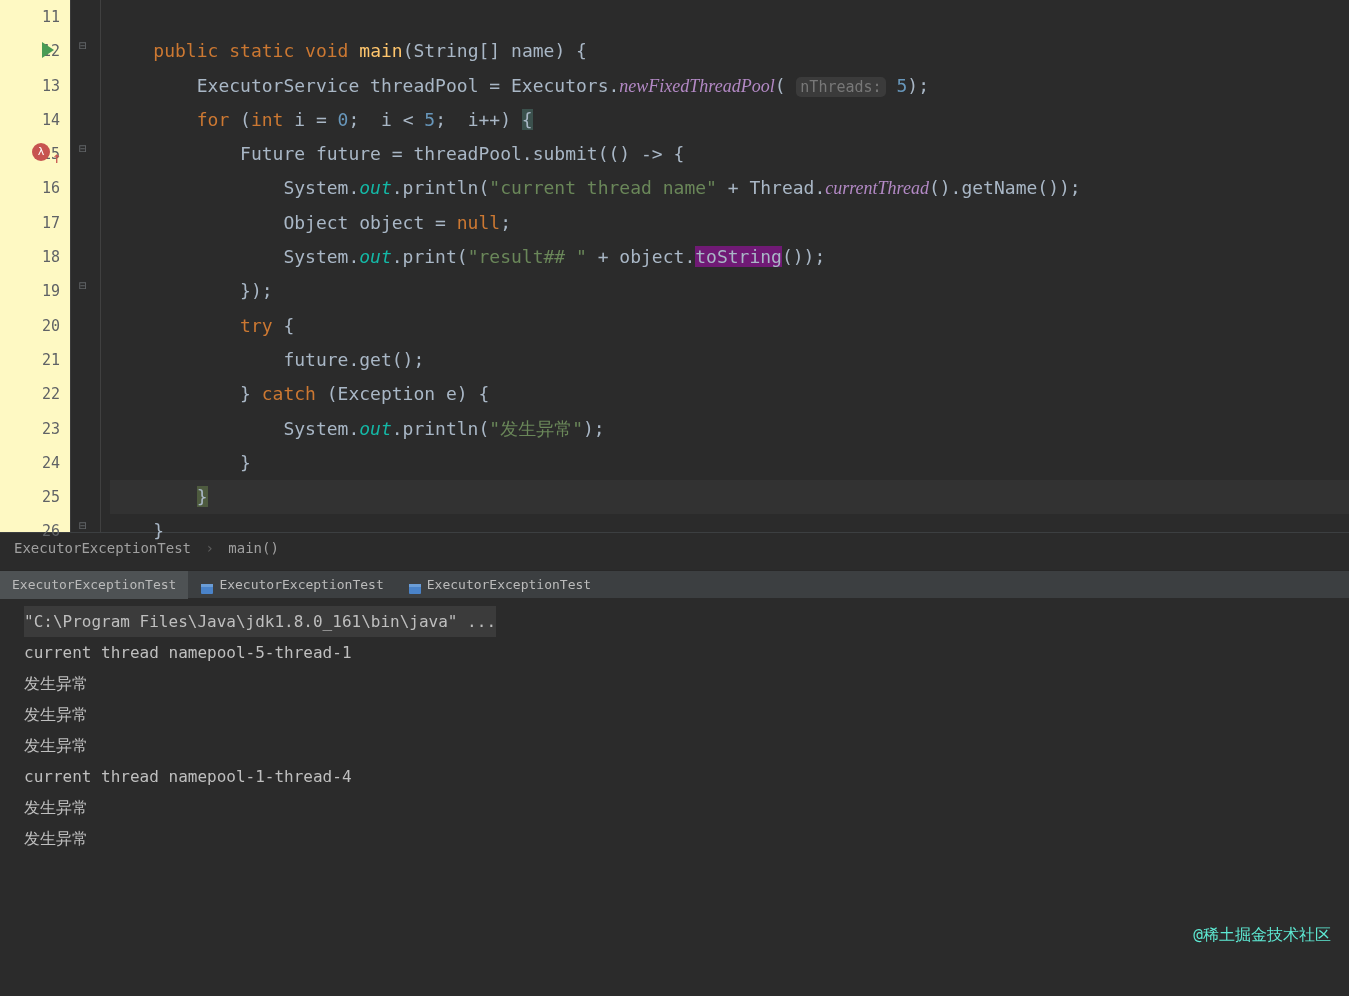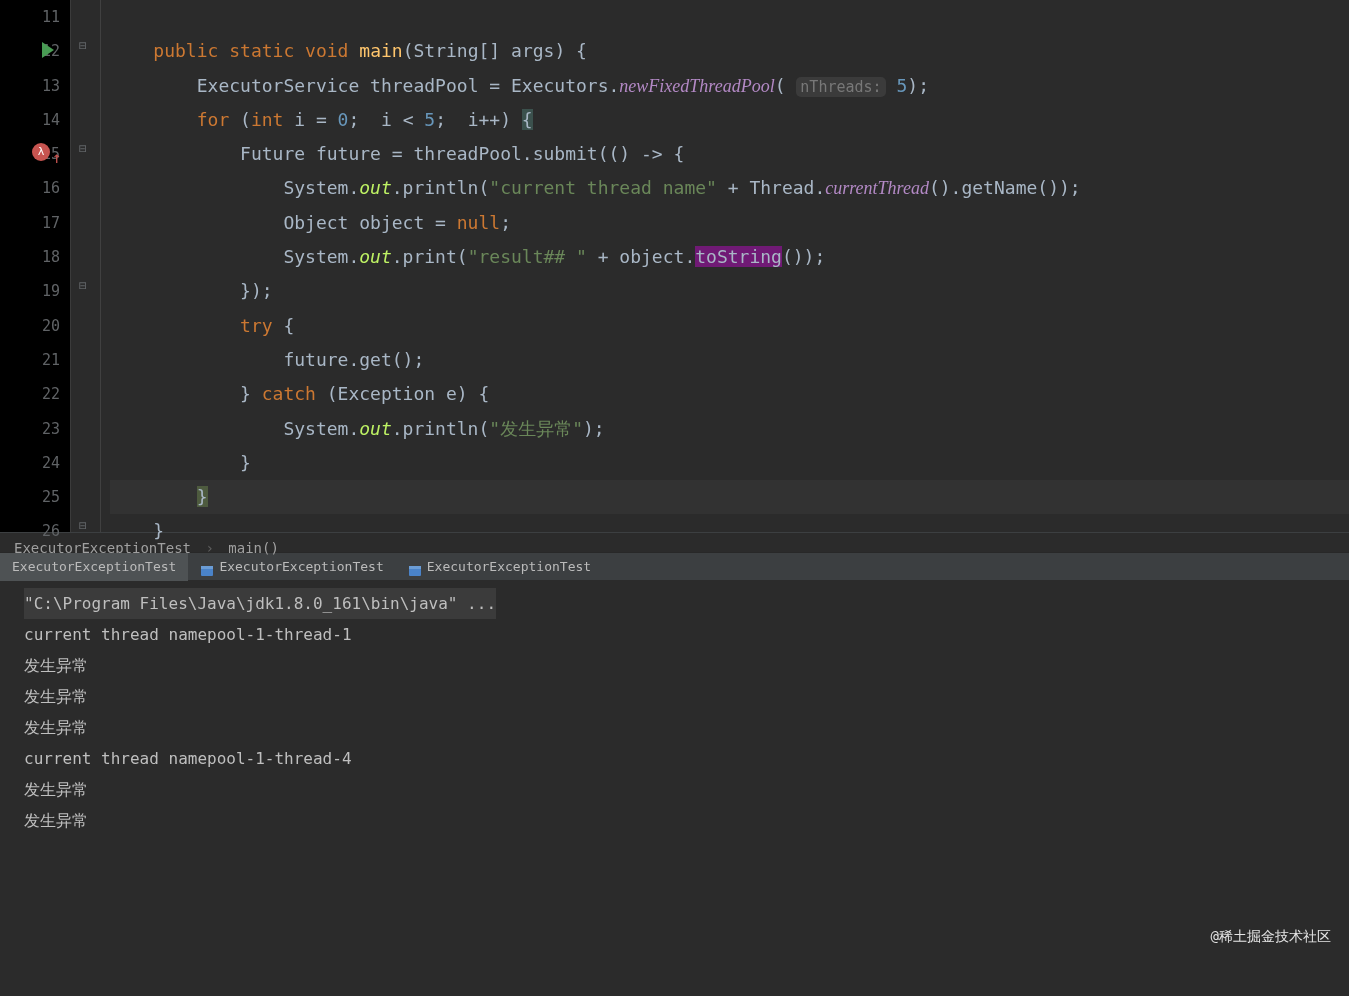--- a/index.html
+++ b/index.html
@@ -13,21 +13,21 @@
     overflow: hidden;
     position: relative;
   }
   .editor-area {
     display: flex;
     height: 532px;
     background: #2b2b2b;
   }
   .gutter {
     width: 70px;
-    background: #000000;
+    background: #fef9c3;
     text-align: right;
     padding-right: 10px;
     color: #606366;
     font-size: 15px;
     user-select: none;
   }
   .gutter-line {
     height: 34.3px;
     line-height: 34.3px;
     position: relative;
@@ -87,34 +87,34 @@
     position: absolute;
     top: 0;
     width: 1px;
     height: 100%;
     background: #404040;
   }
   .kw { color: #cc7832; }
   .meth { color: #ffc66d; }
   .str { color: #6a8759; }
   .num { color: #6897bb; }
-  .field { color: #bef264; font-style: italic; }
+  .field { color: #14b8a6; font-style: italic; }
   .italic { font-style: italic; color: #b389c5; font-family: Liberation Serif, serif; }
   .param-hint { background: #3b3b3b; color: #787878; padding: 1px 4px; border-radius: 5px; font-size: 15px; }
   .hl-brace { background: #3b514d; }
   .hl-brace2 { background: #4e5b3f; }
   .hl-method { background: #701a75; }
   .current-line { background: #323232; }
   .breadcrumb {
     padding: 4px 14px;
     font-size: 14px;
     color: #a0a0a0;
     background: #2b2b2b;
     border-top: 1px solid #3c3f41;
-    height: 20px;
+    height: 38px;
     line-height: 22px;
   }
   .crumb-sep { color: #606060; margin: 0 6px; }
   .console-tabs {
     background: #3c3f41;
     height: 28px;
     display: flex;
     align-items: center;
     font-size: 13px;
     color: #bbbbbb;
@@ -145,22 +145,22 @@
   }
   .console-line {
     line-height: 31px;
     white-space: pre;
   }
   .console-line.cmd { background: #3b3b3b; display: inline-block; }
   .watermark {
     position: absolute;
     right: 18px;
     bottom: 50px;
-    color: #e5e5e5;
-    font-size: 14px;
+    color: #5eead4;
+    font-size: 16px;
     text-align: center;
   }
 </style>
 </head>
 <body>
 
 <div class="editor-area">
   <div class="gutter">
     <div class="gutter-line">11</div>
     <div class="gutter-line"><span>12</span><span class="run-icon"></span></div>
@@ -181,21 +181,21 @@
   </div>
   <div class="fold-col">
     <span class="fold-mark" style="top:38px">⊟</span>
     <span class="fold-mark" style="top:141px">⊟</span>
     <span class="fold-mark" style="top:278px">⊟</span>
     <span class="fold-mark" style="top:518px">⊟</span>
   </div>
   <div class="code-area">
     <div class="guide" style="left:0px"></div>
     <div class="code-line"></div>
-    <div class="code-line">    <span class="kw">public</span> <span class="kw">static</span> <span class="kw">void</span> <span class="meth">main</span><span>(String[] args) {</span></div>
+    <div class="code-line">    <span class="kw">public</span> <span class="kw">static</span> <span class="kw">void</span> <span class="meth">main</span><span>(String[] name) {</span></div>
     <div class="code-line">        <span>ExecutorService threadPool = Executors.</span><span class="italic">newFixedThreadPool</span>( <span class="param-hint">nThreads:</span> <span class="num">5</span><span>);</span></div>
     <div class="code-line">        <span class="kw">for</span> <span>(</span><span class="kw">int</span><span> i = </span><span class="num">0</span><span>;  i &lt; </span><span class="num">5</span><span>;  i++) </span><span class="hl-brace">{</span></div>
     <div class="code-line">            <span>Future future = threadPool.submit(() -&gt; {</span></div>
     <div class="code-line">                <span>System.</span><span class="field">out</span><span>.println(</span><span class="str">"current thread name"</span><span> + Thread.</span><span class="italic">currentThread</span><span>().getName());</span></div>
     <div class="code-line">                <span>Object object = </span><span class="kw">null</span><span>;</span></div>
     <div class="code-line">                <span>System.</span><span class="field">out</span><span>.print(</span><span class="str">"result## "</span><span> + object.</span><span class="hl-method">toString</span><span>());</span></div>
     <div class="code-line">            <span>});</span></div>
     <div class="code-line">            <span class="kw">try</span><span> {</span></div>
     <div class="code-line">                <span>future.get();</span></div>
     <div class="code-line">            <span>}</span> <span class="kw">catch</span><span> (Exception e) {</span></div>
@@ -227,21 +227,21 @@
     <span class="tab-icon"><svg viewBox="0 0 14 14">
           <rect x="1" y="2" width="12" height="10" fill="#4a83c9" rx="1"></rect>
           <rect x="1" y="2" width="12" height="3" fill="#6b9dd6"></rect>
         </svg></span>
     <span>ExecutorExceptionTest</span>
   </div>
 </div>
 
 <div class="console">
   <div class="console-line cmd">"C:\Program Files\Java\jdk1.8.0_161\bin\java" ...</div>
-  <div class="console-line">current thread namepool-1-thread-1</div>
+  <div class="console-line">current thread namepool-5-thread-1</div>
   <div class="console-line">发生异常</div>
   <div class="console-line">发生异常</div>
   <div class="console-line">发生异常</div>
   <div class="console-line">current thread namepool-1-thread-4</div>
   <div class="console-line">发生异常</div>
   <div class="console-line">发生异常</div>
 </div>
 
 <div class="watermark">@稀土掘金技术社区</div>
 

